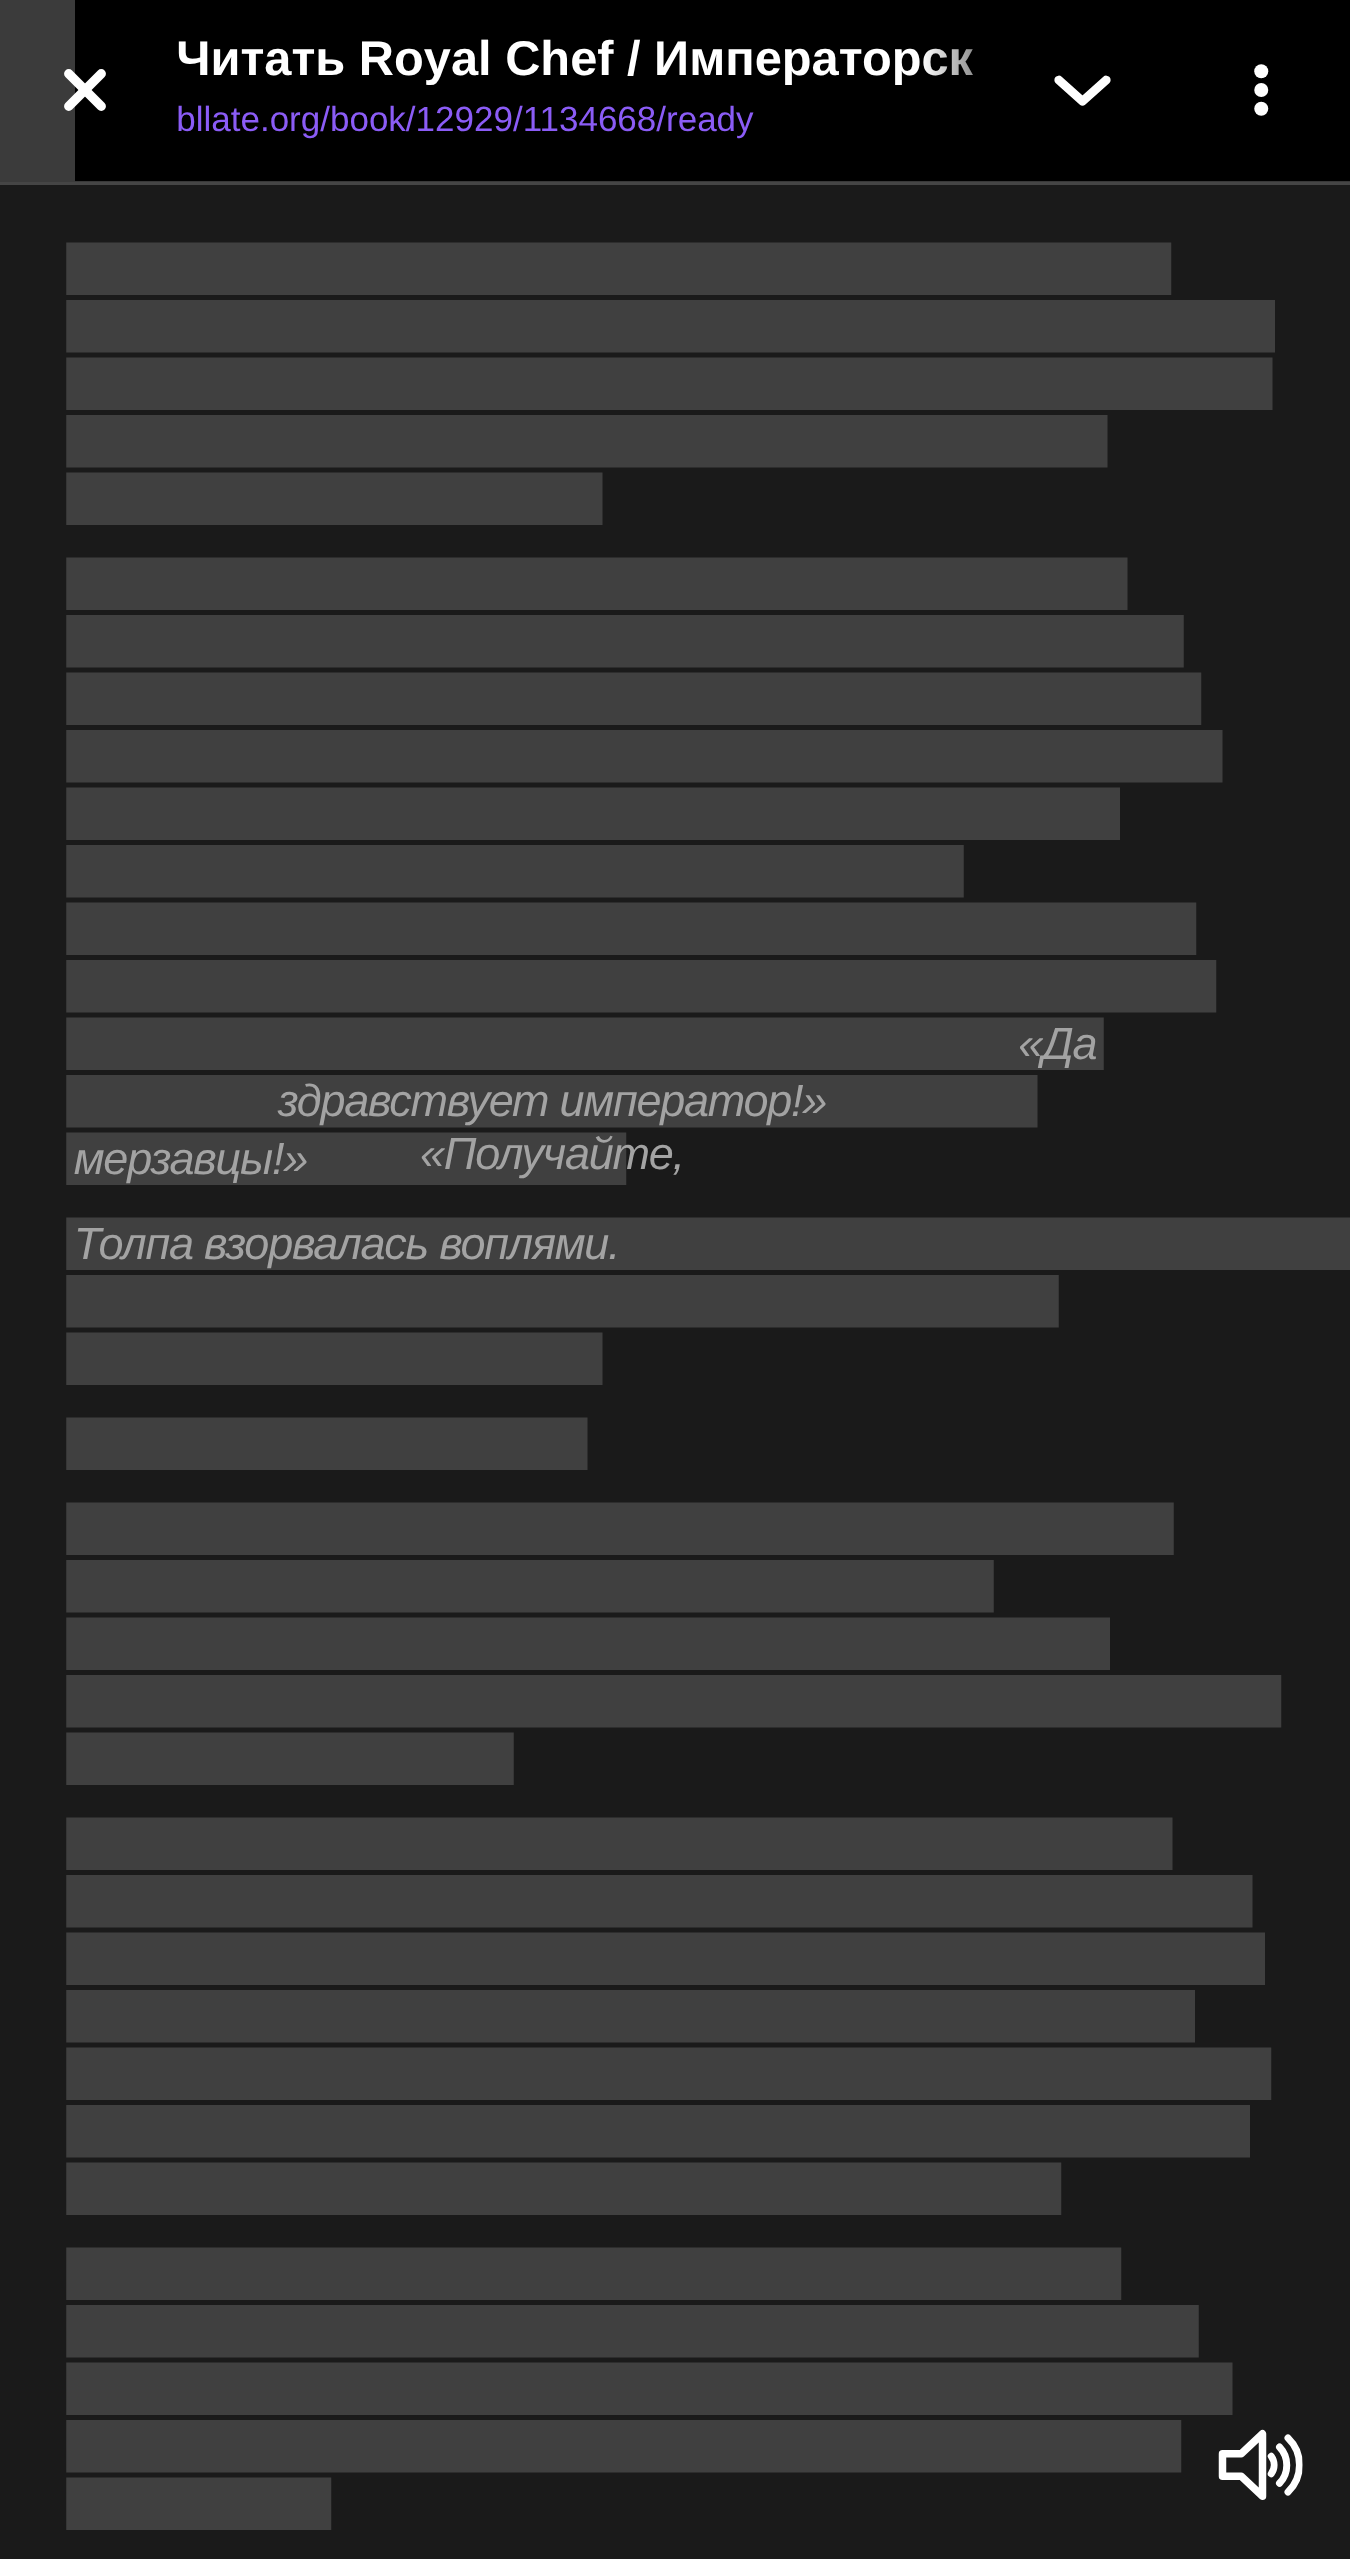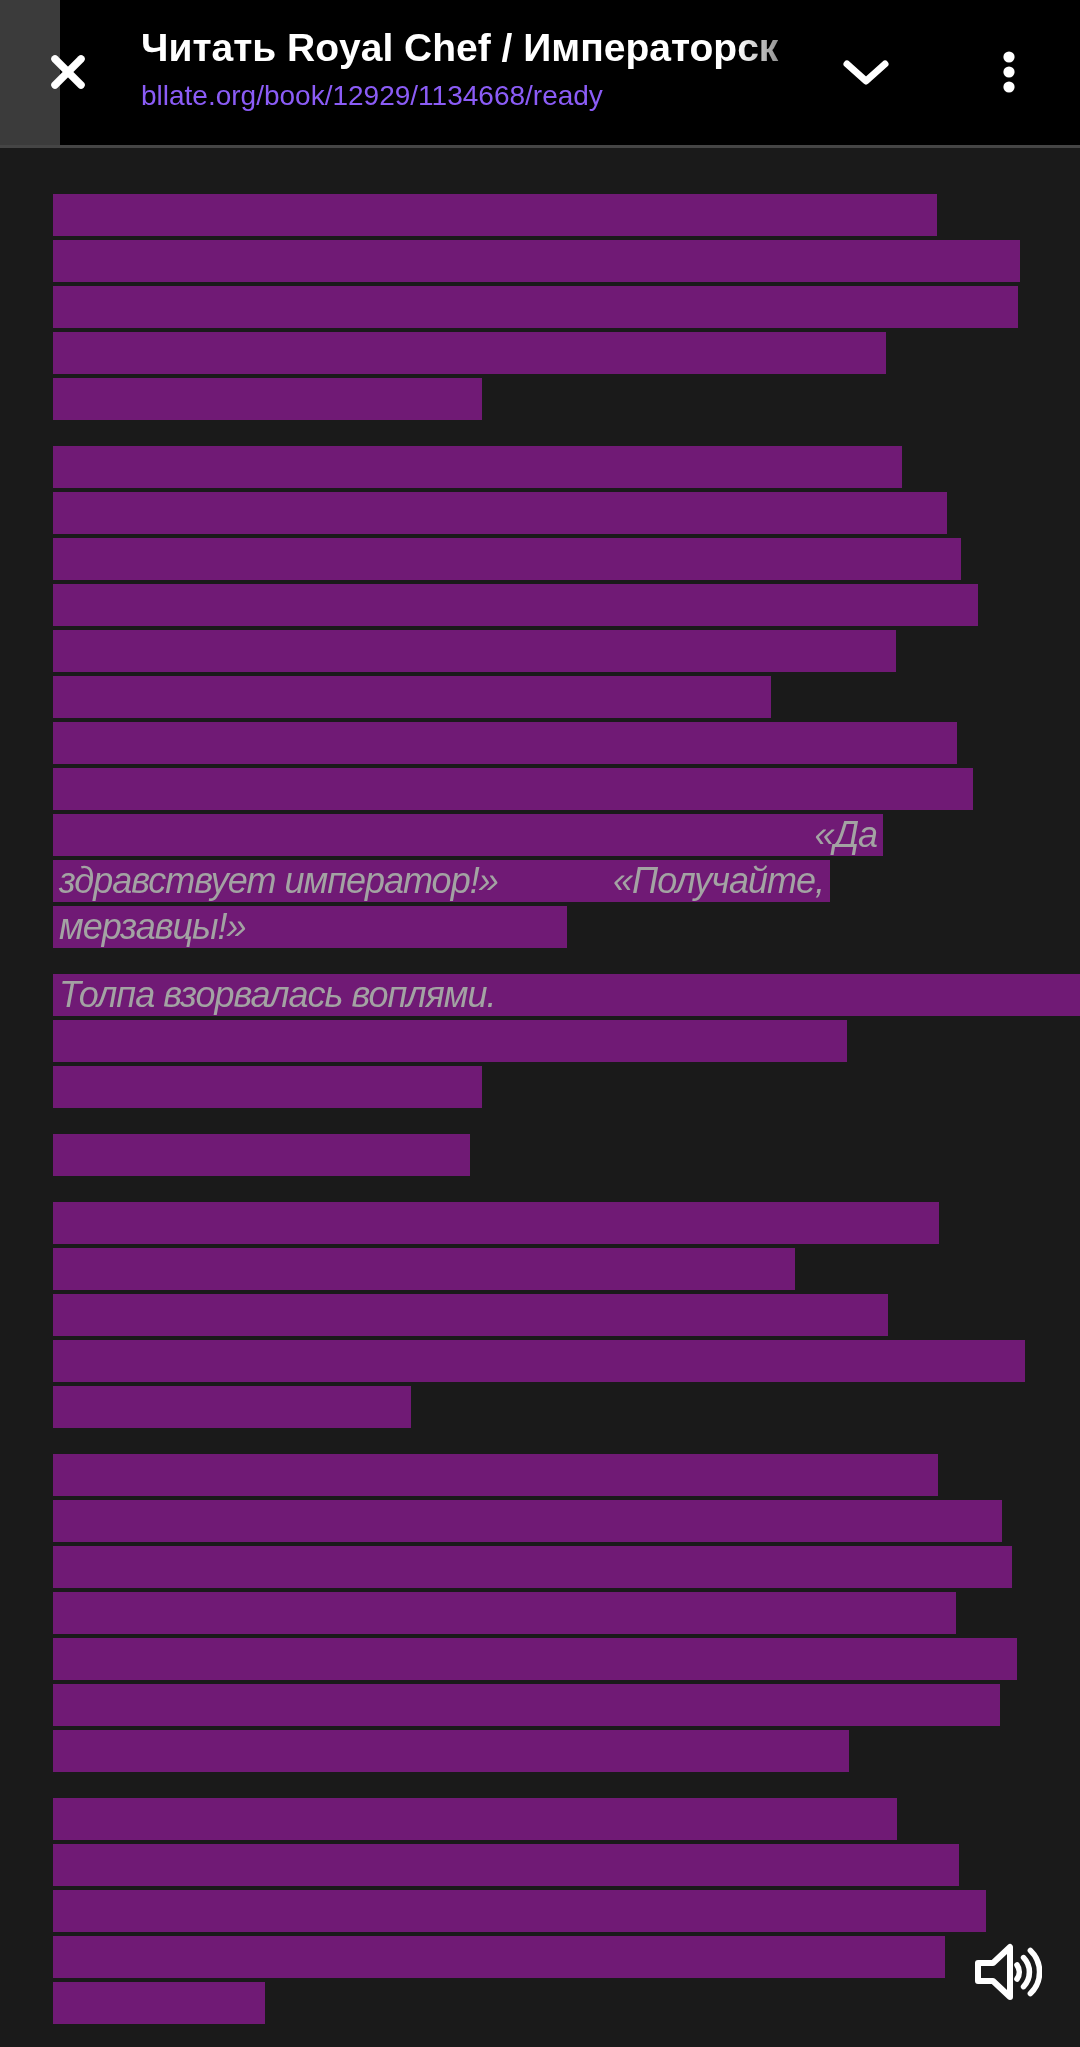--- a/index.html
+++ b/index.html
@@ -49,28 +49,28 @@
   .menu-btn{left:999px;top:48px;width:20px;height:50px;}
   
   .reader{
     position:absolute;left:0;top:148px;width:1080px;height:1899px;
     box-sizing:border-box;
     padding:46px 0 0 53px;
     overflow:hidden;
   }
   .para{margin-bottom:26px;}
   .line{
-    height:42px;margin-bottom:4px;background:#701a75;
+    height:42px;margin-bottom:4px;background:#404040;
     display:flex;align-items:center;
     box-sizing:border-box;padding:0 6px;
     font-style:italic;font-size:36px;letter-spacing:-1px;
     color:#a3a3a3;white-space:nowrap;overflow:visible;
   }
   .line.right{justify-content:flex-end;}
-  .line.justify{justify-content:space-between;}
+  .line.justify{justify-content:space-between;flex-direction:column;}
   
   .speaker-btn{left:966px;top:1938px;width:76px;height:68px;}
 </style>
 </head>
 <body>
 
 <div class="header">
   <div class="side-strip"></div>
 
   <button class="icon-btn close-btn">
@@ -120,21 +120,21 @@
       <div class="line" style="width: 718px;"></div>
       <div class="line" style="width: 904px;"></div>
       <div class="line" style="width: 920px;"></div>
       <div class="line right" style="width: 830px;">
         <span>«Да</span>
       </div>
       <div class="line justify" style="width: 777px;">
         <span>здравствует император!»</span>
         <span>«Получайте,</span>
       </div>
-      <div class="line" style="width: 514px;">
+      <div class="line" style="width: 448px;">
         <span>мерзавцы!»</span>
       </div>
     </div>
     <div class="para">
       <div class="line" style="width: 1076px;">
         <span>Толпа взорвалась воплями.</span>
       </div>
       <div class="line" style="width: 794px;"></div>
       <div class="line" style="width: 429px;"></div>
     </div>

